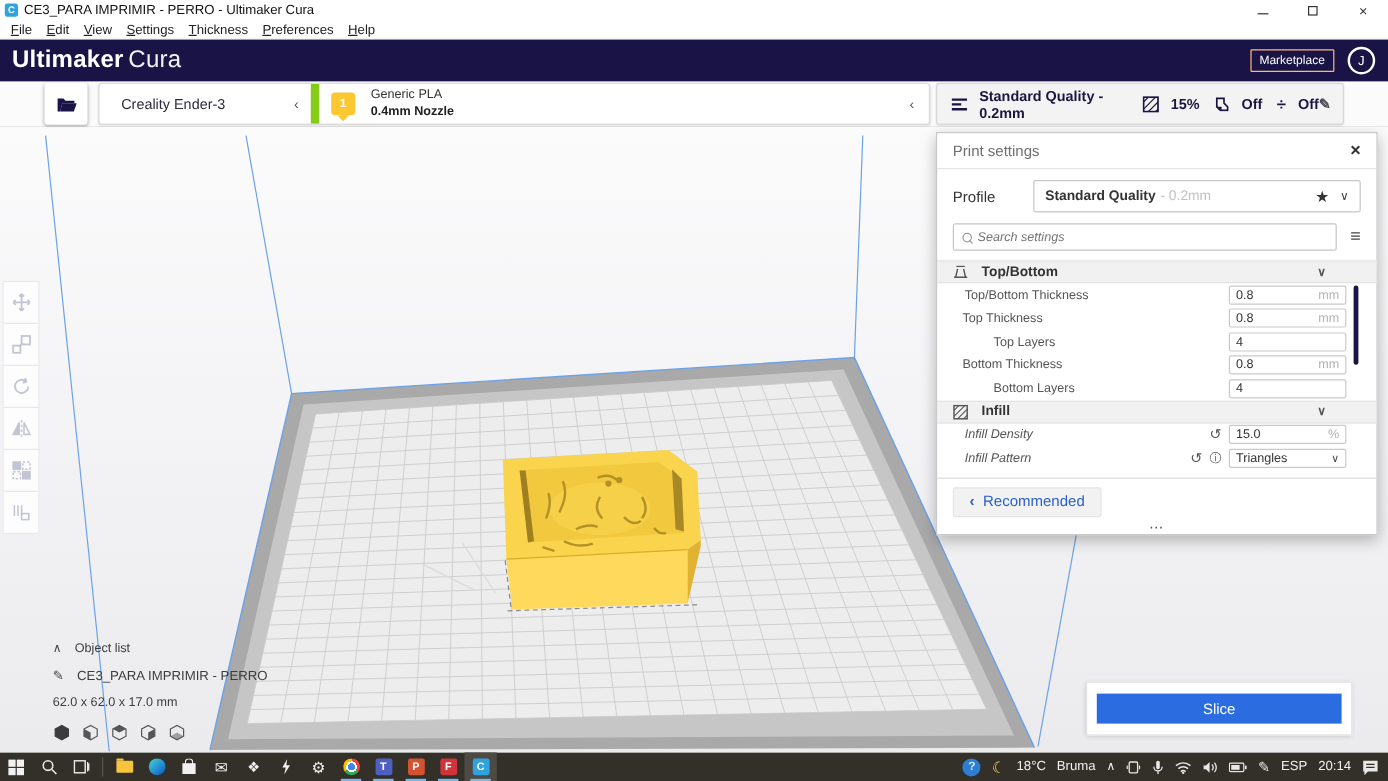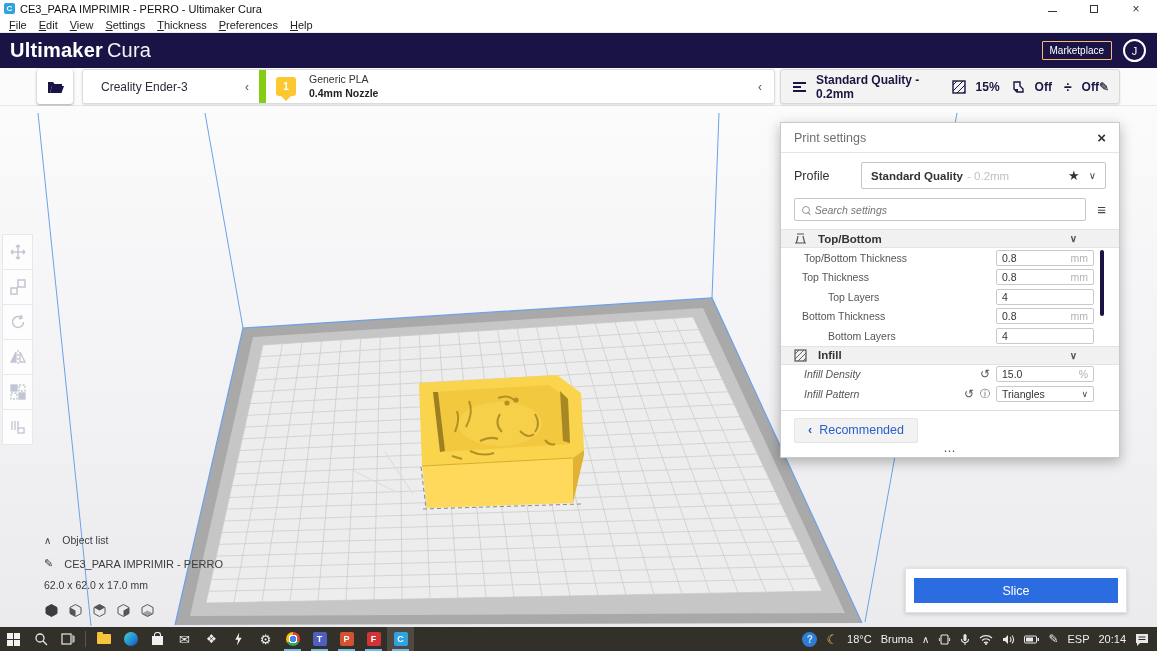--- a/index.html
+++ b/index.html
@@ -59,21 +59,21 @@
 .ol-toggle{font-size:10px;color:#444}
 .ol-label{font-size:10.5px}
 .ol-name{margin-top:11px}
 .ol-dims{margin-top:9px;font-size:10.5px}
 .cubes{display:flex;gap:9px;margin-top:12px}
 .cube-btn{display:flex}
 
 .slice-panel{position:absolute;right:30px;bottom:14px;width:222px;height:45px;background:#fff;border:1px solid #e2e2e2;box-shadow:0 1px 4px rgba(0,0,0,.18);display:flex;align-items:center;justify-content:center}
 .slice-btn{width:204px;height:25px;background:#2b6de0;border:none;color:#fff;font-size:12.5px}
 
-.panel{position:absolute;left:780px;top:16px;width:340px;background:#fff;border:1px solid #c9c9c9;box-shadow:0 4px 12px rgba(0,0,0,.28)}
+.panel{position:absolute;left:780px;top:4px;width:368px;background:#fff;border:1px solid #c9c9c9;box-shadow:0 4px 12px rgba(0,0,0,.28)}
 .panel-head{height:30px;display:flex;align-items:center;padding:0 13px;border-bottom:1px solid #e4e4e4;color:#6f6f6f;font-size:12.5px}
 .panel-close{margin-left:auto;color:#333;font-size:15px;font-weight:700}
 .profile-row{display:flex;align-items:center;padding:9px 13px 5px}
 .profile-label{width:67px;font-size:12.5px;color:#333}
 .profile-dd{flex:1;height:27px;border:1px solid #c6c6c6;border-radius:2px;background:#fff;display:flex;align-items:center;padding:0 9px;font-size:11.5px}
 .profile-name{font-weight:700;color:#333}
 .profile-detail{color:#c0c0c0;margin-left:4px}
 .star{margin-left:auto;color:#333;font-size:13px}
 .dd-chev{margin-left:9px;color:#444;font-size:10px}
 .search-row{display:flex;align-items:center;padding:4px 13px 8px}

